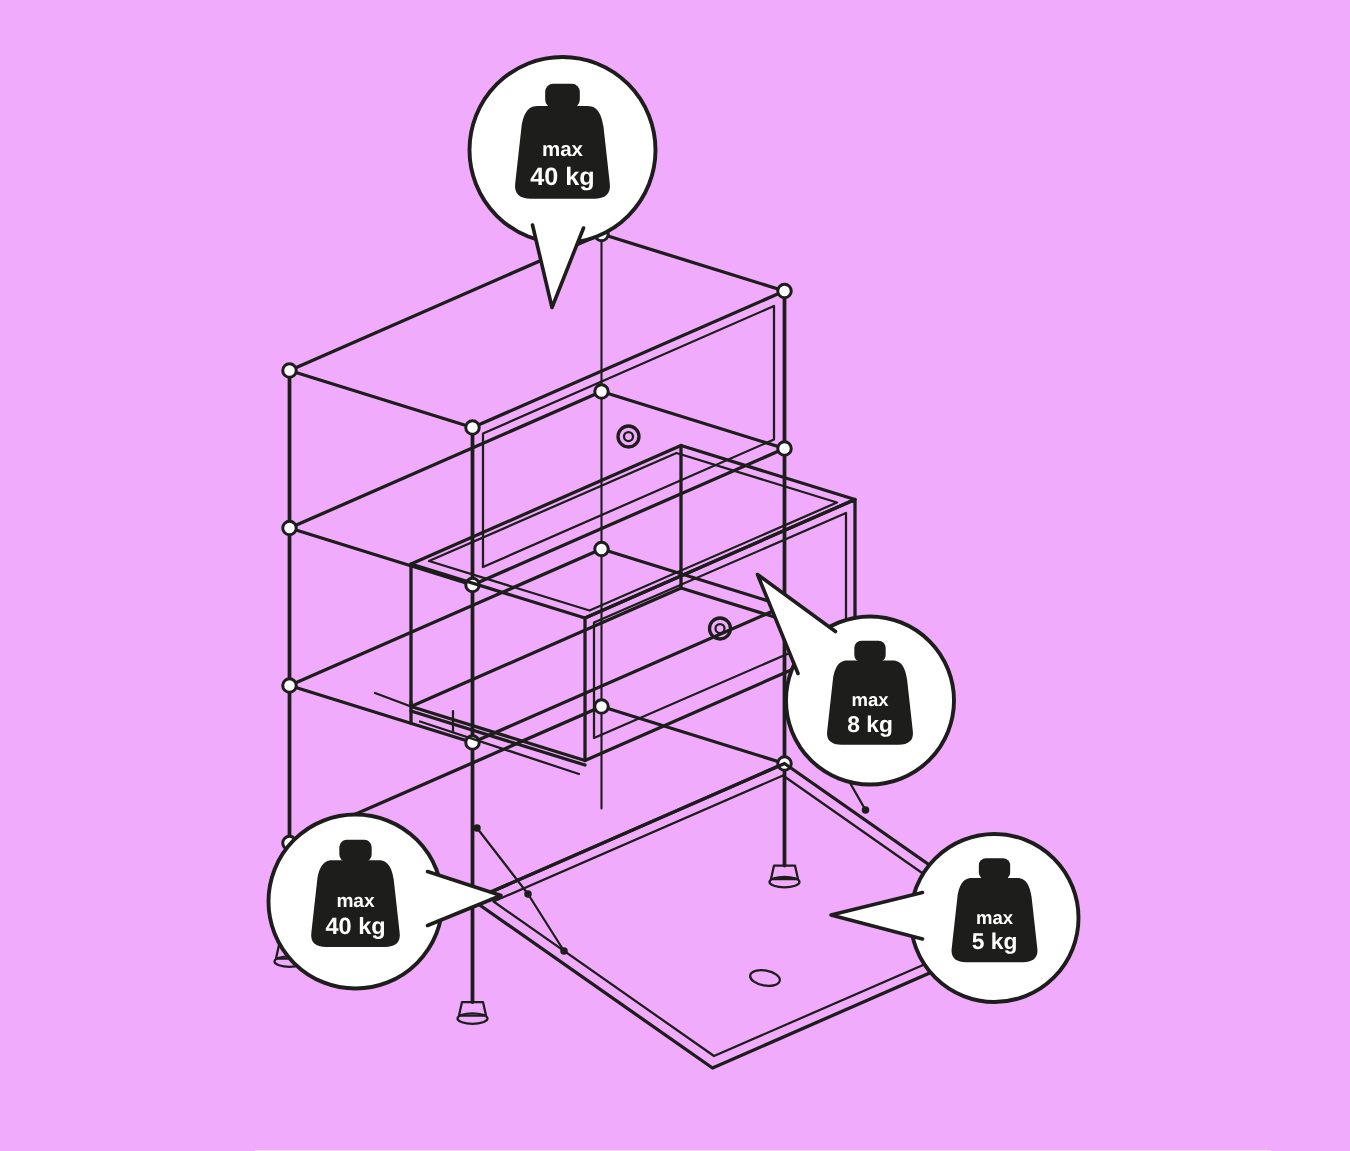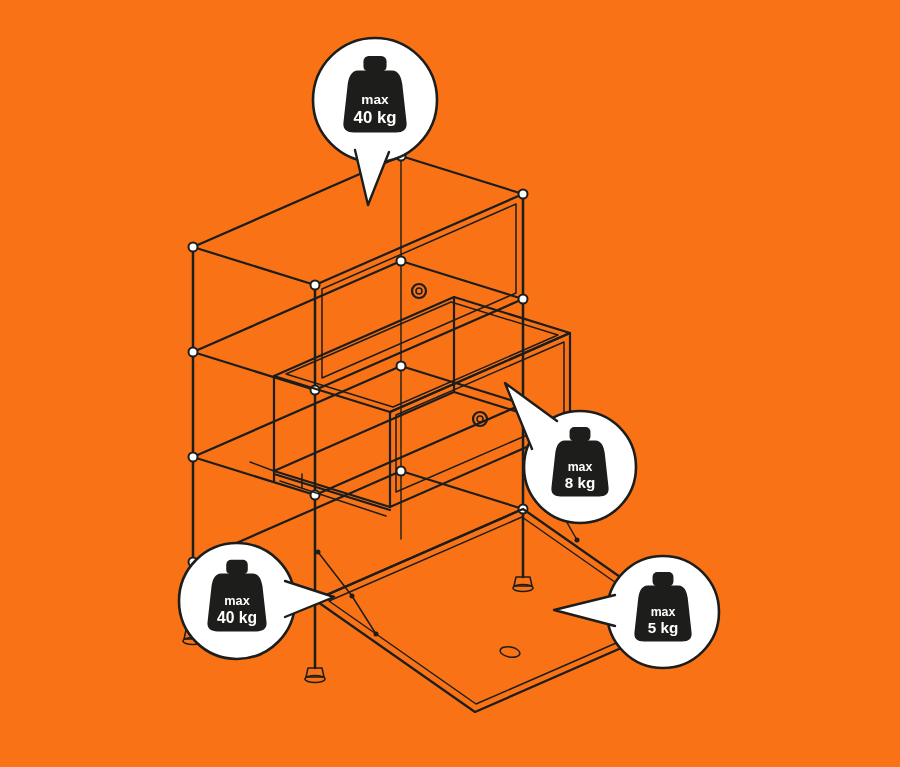--- a/index.html
+++ b/index.html
@@ -1,20 +1,20 @@
 <!DOCTYPE html>
 <html><head>
 <meta charset="utf-8">
 <style>
   html, body { margin: 0; padding: 0; background: #ffffff; }
   .stage {
     position: relative;
     width: 900px;
     height: 767px;
-    background: #f97316;
+    background: #f0abfc;
     overflow: hidden;
     font-family: "Liberation Sans", sans-serif;
   }
   svg { display: block; }
   .ln   { fill: none; stroke: #1d1d1b; stroke-width: 2.2; stroke-linecap: round; stroke-linejoin: round; }
   .lnbold { fill: none; stroke: #1d1d1b; stroke-width: 2.5; stroke-linecap: round; stroke-linejoin: round; }
   .lnthin { fill: none; stroke: #1d1d1b; stroke-width: 1.5; stroke-linecap: round; stroke-linejoin: round; }
   .lnback { fill: none; stroke: #1d1d1b; stroke-width: 1.4; stroke-linecap: round; stroke-linejoin: round; }
   .sphere { fill: #ffffff; stroke: #1d1d1b; stroke-width: 2; }
   .pivot  { fill: #1d1d1b; stroke: none; }

